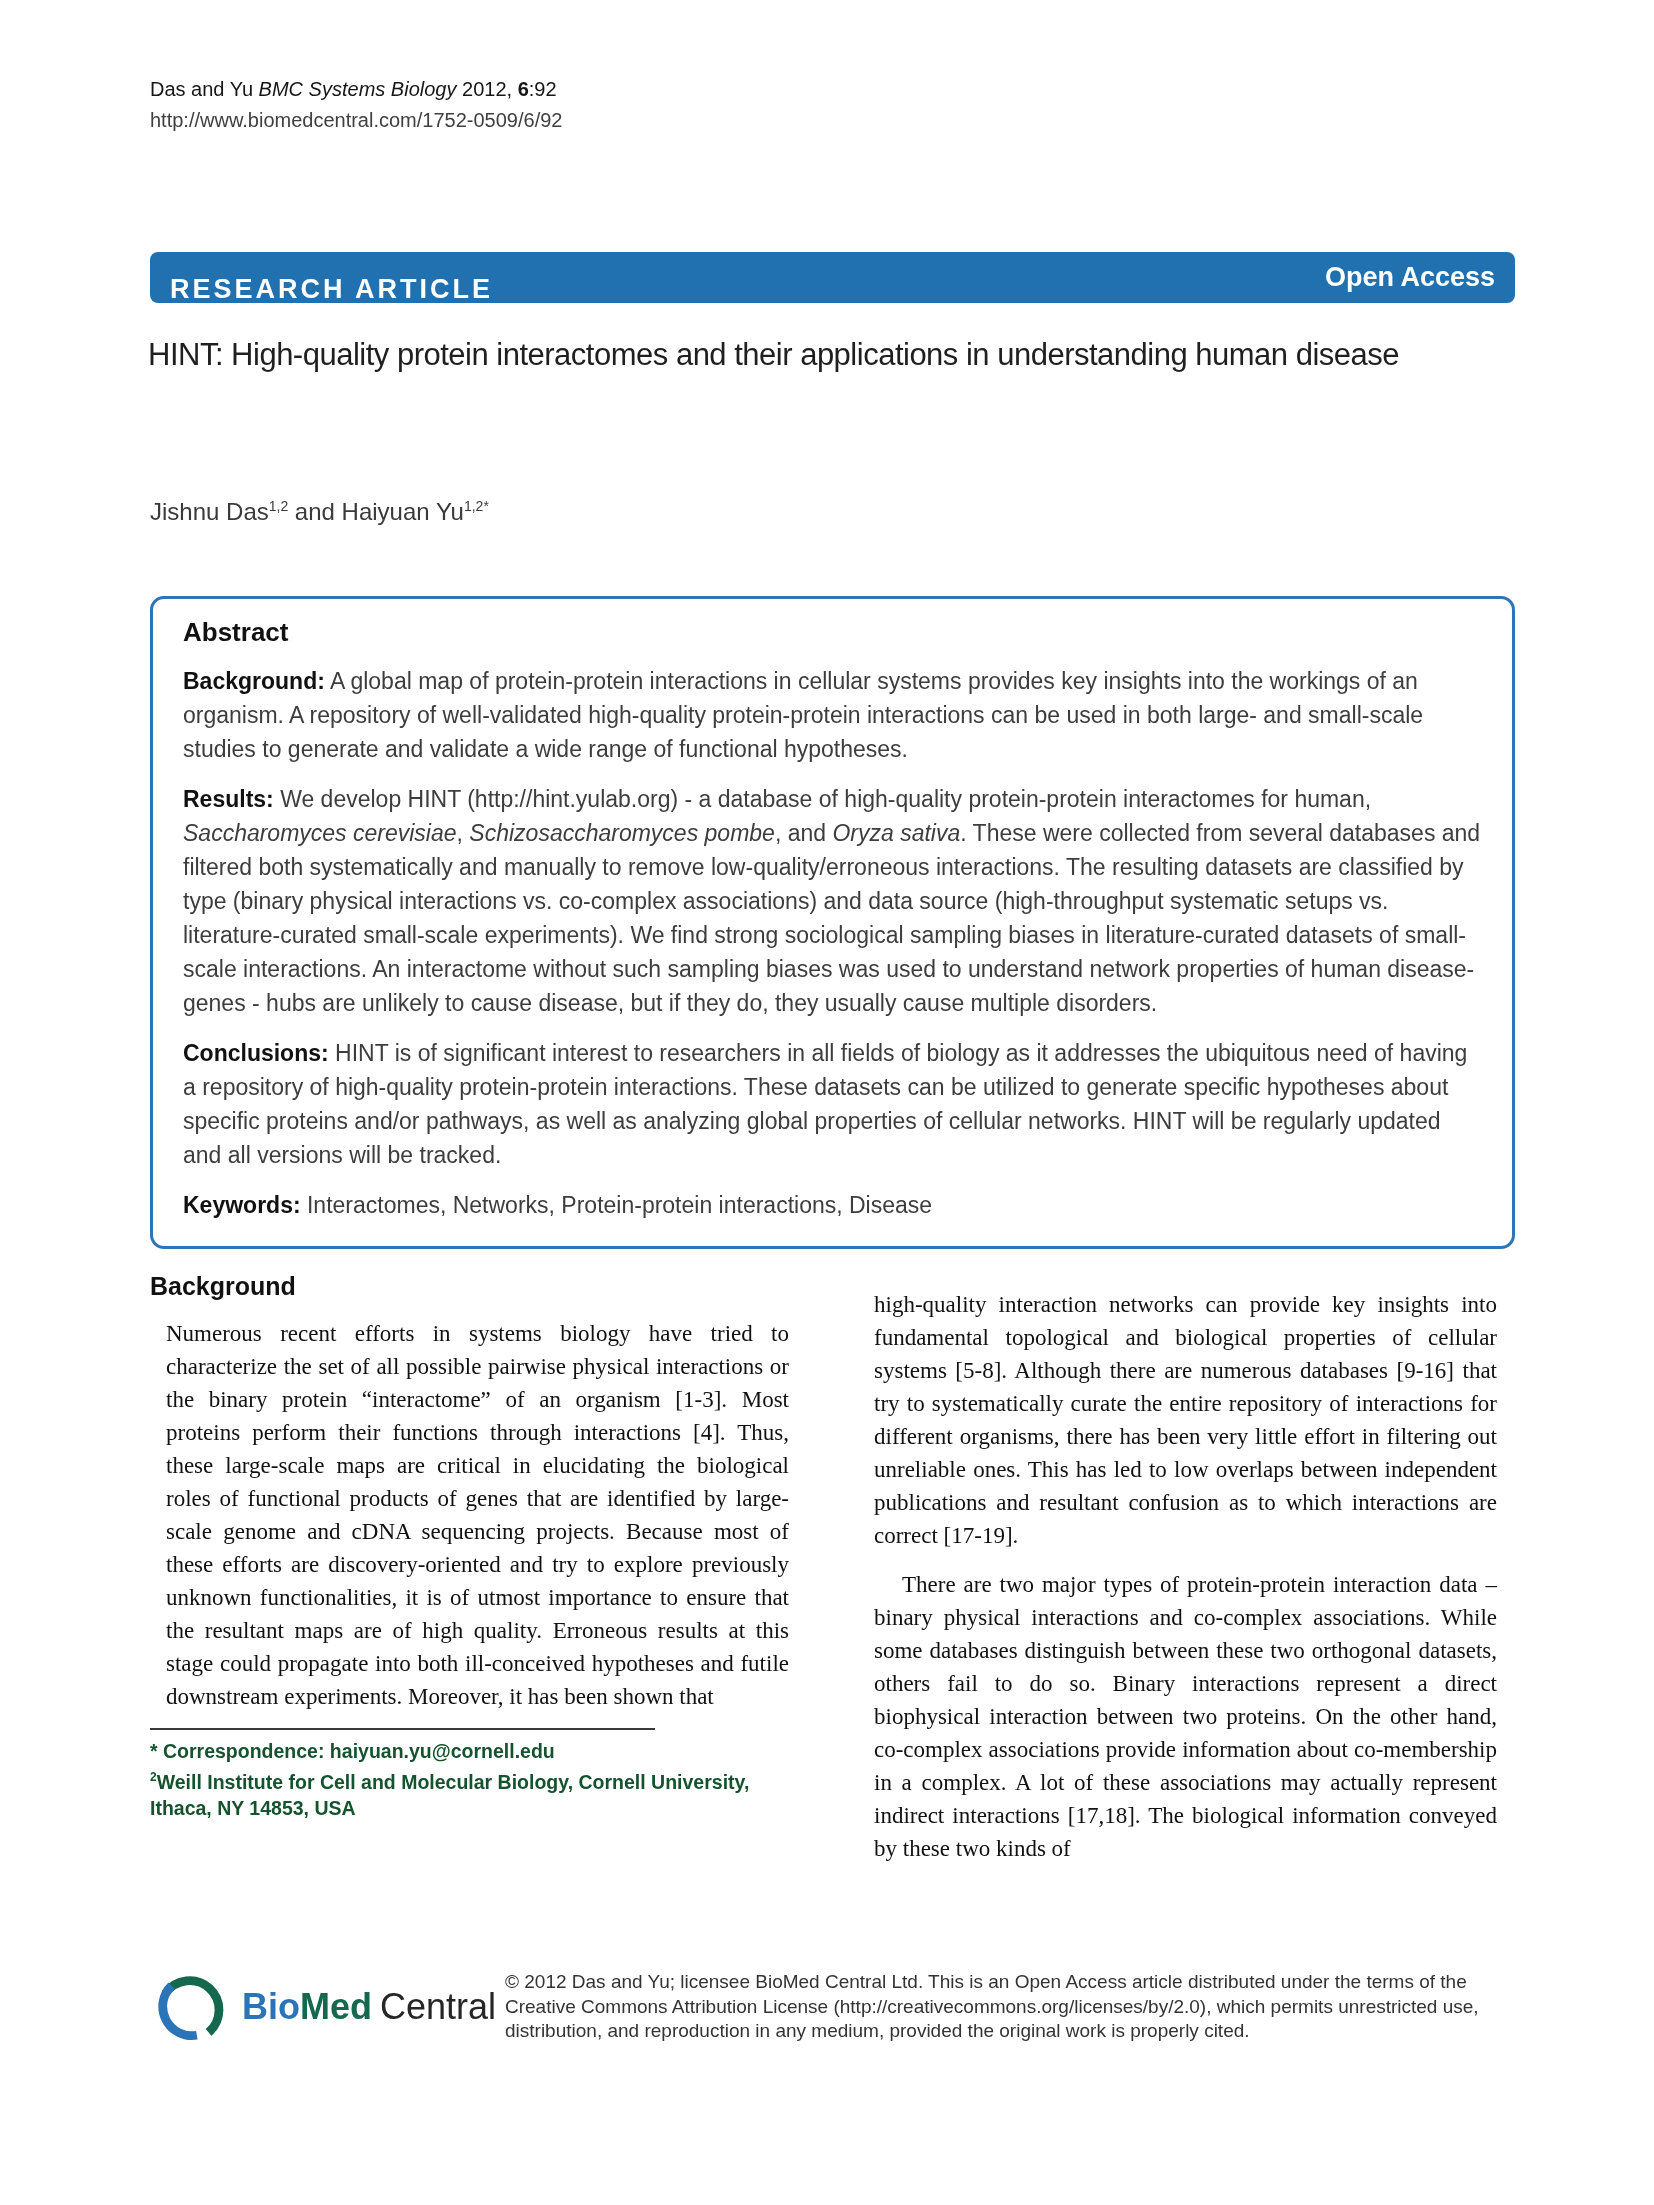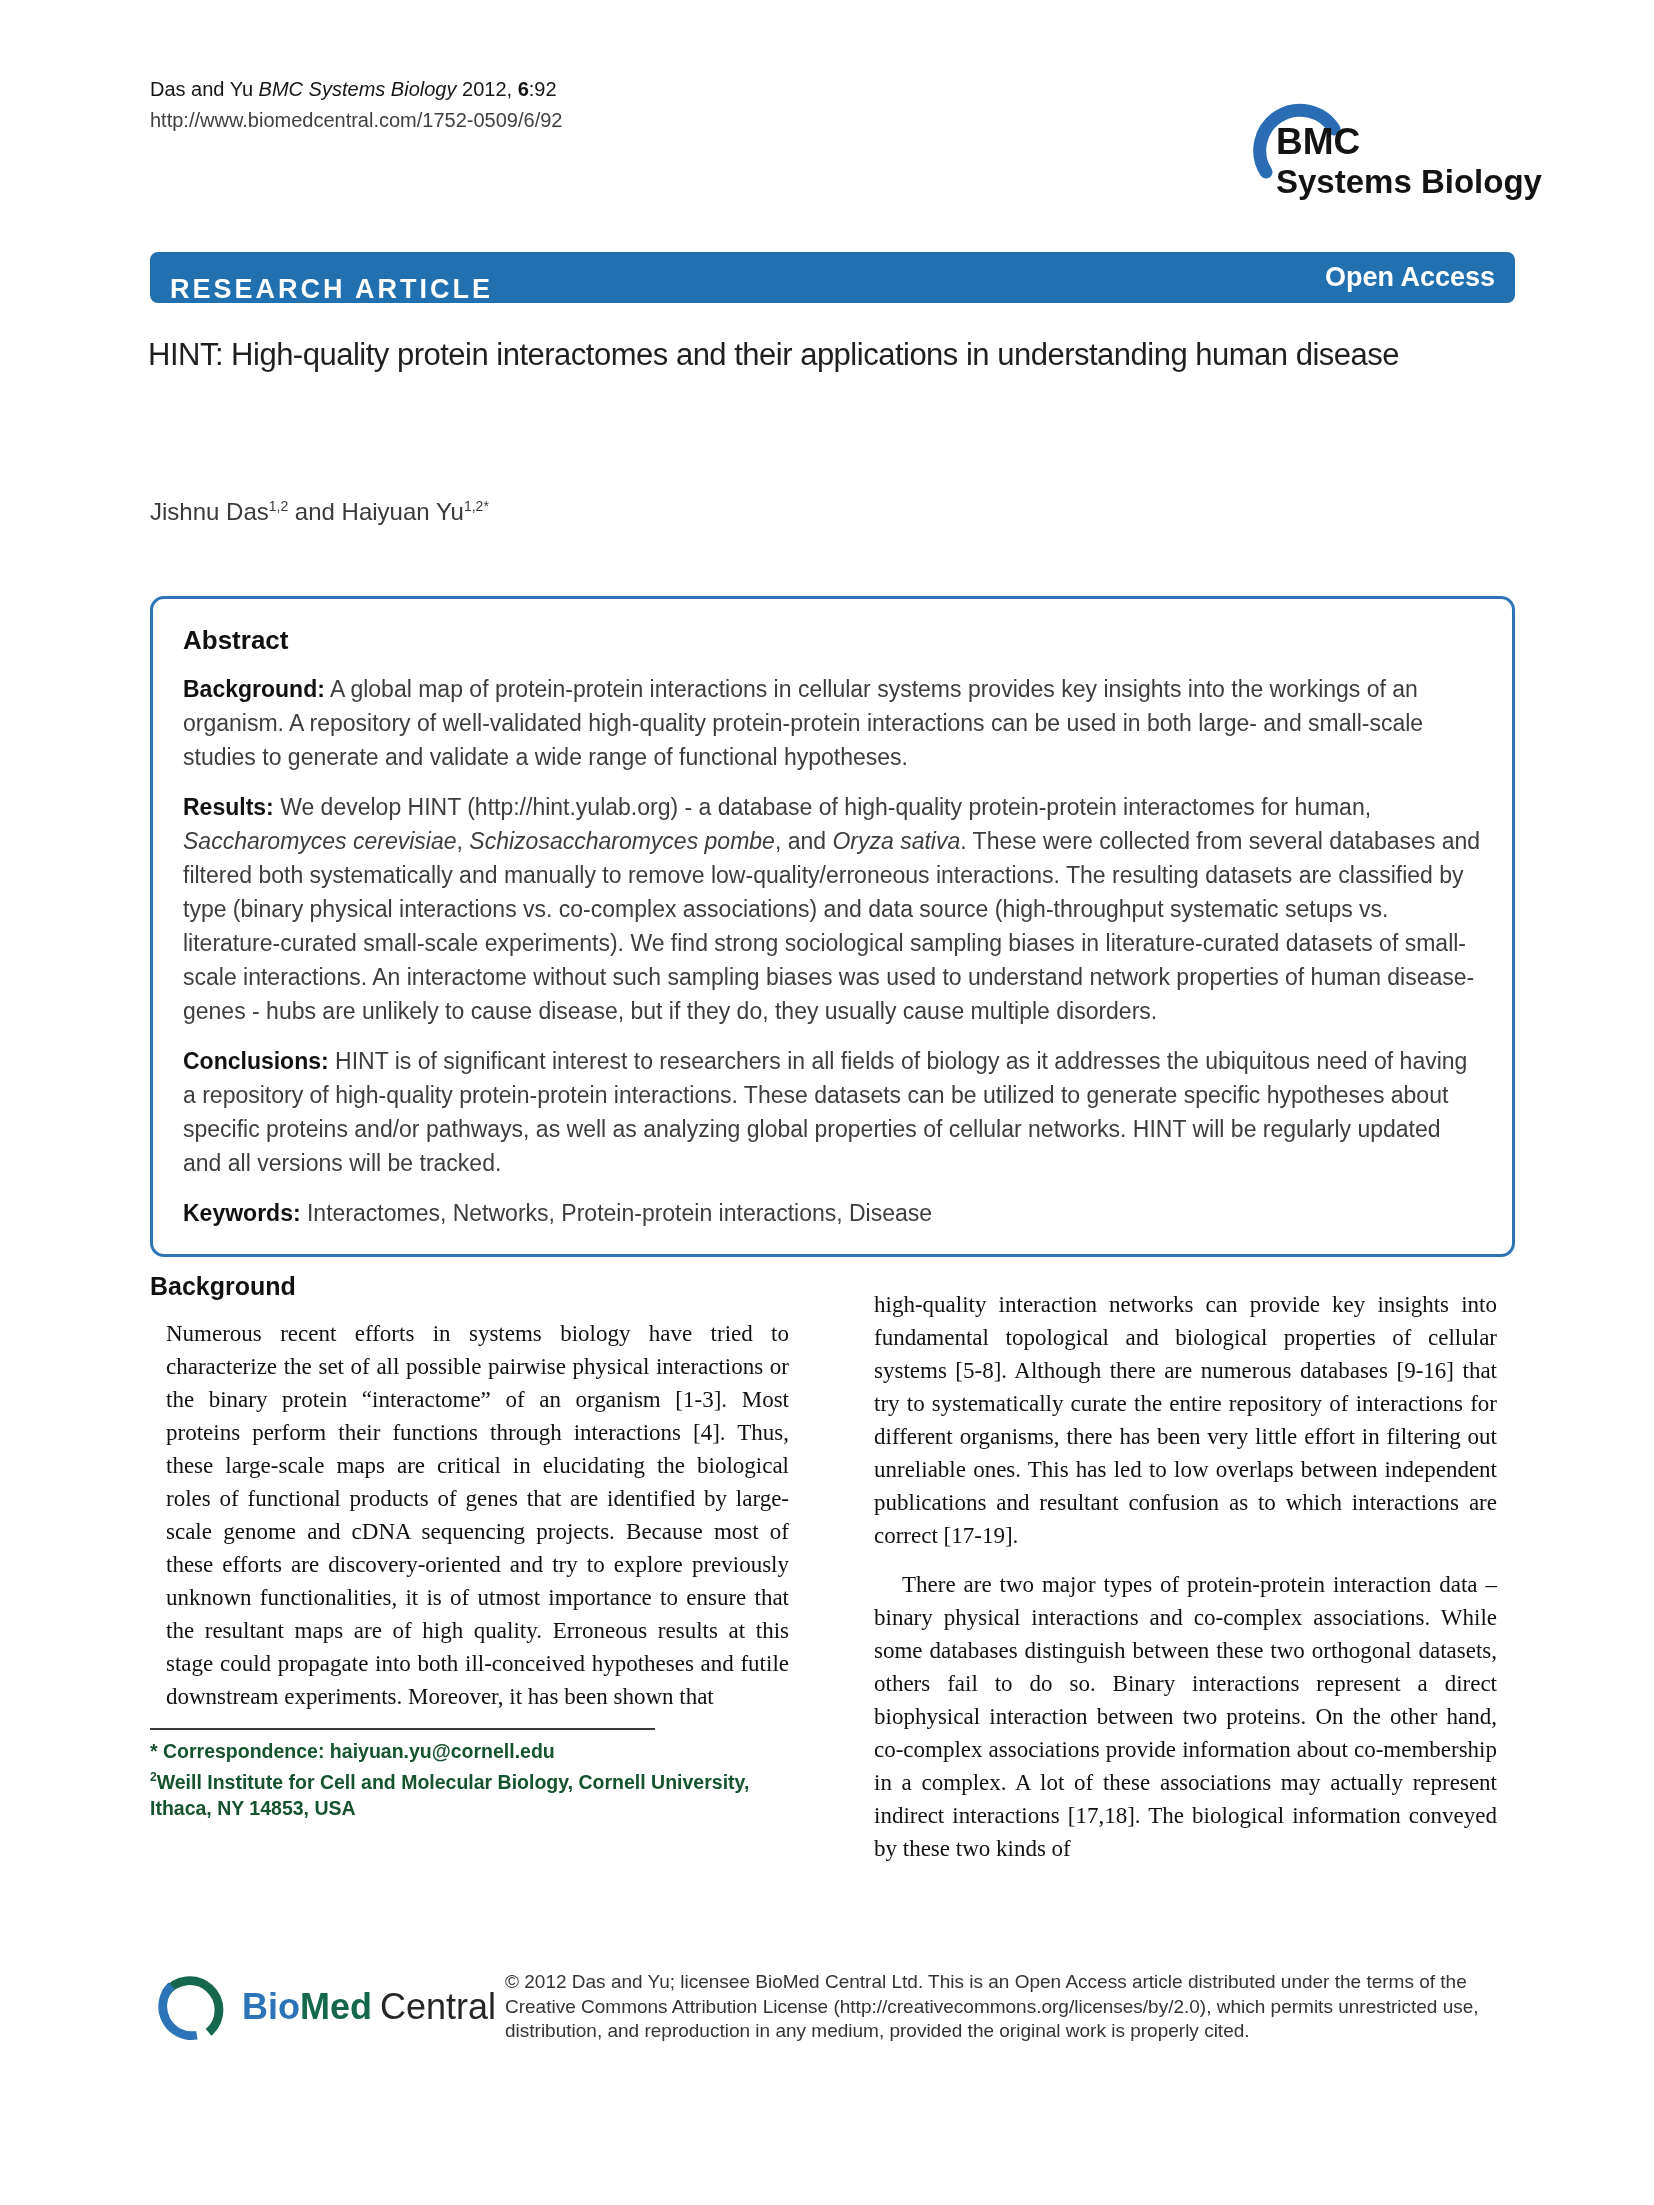--- a/index.html
+++ b/index.html
@@ -28,21 +28,21 @@
   
   .title {
     position:absolute; left:148px; top:326px; width:1310px; margin:0;
     font-size:31px; font-weight:normal; line-height:57px; color:#1f1f1f; letter-spacing:-0.5px;
   }
   .authors { position:absolute; left:150px; top:498px; font-size:24px; color:#3a3a3a; }
   .authors sup { font-size:14px; }
   
   .abstract {
     position:absolute; left:150px; top:596px; width:1365px; box-sizing:border-box;
-    border:3px solid #2e75b5; border-radius:14px; padding:26px 30px 24px 30px; background:#fff;
+    border:3px solid #2e75b5; border-radius:14px; padding:18px 30px 24px 30px; background:#fff;
   }
   .abstract h2 { margin:0 0 16px 0; font-size:26px; color:#111; }
   .abstract p { margin:0 0 16px 0; font-size:23px; line-height:34px; color:#3d3d3d; }
   .abstract p:last-child { margin-bottom:0; }
   .abstract b { color:#111; }
   .abstract em { font-style:italic; }
   
   .col { position:absolute; top:1272px; width:655px; }
   .col-left { left:150px; }
   .col-right { left:858px; }
@@ -71,27 +71,20 @@
 </head>
 <body>
 
 <div class="page">
 
   <div class="citation">
     <div><span>Das and Yu </span><span class="it">BMC Systems Biology</span><span> 2012, </span><span class="vol">6</span><span>:92</span></div>
     <div class="cit-url">http://www.biomedcentral.com/1752-0509/6/92</div>
   </div>
 
-  <div class="bmc-logo">
-    <svg width="98" height="98" viewBox="0 0 98 98">
-      <path d="M 21 79 A 40 40 0 1 1 89 36" fill="none" stroke="#2a6db4" stroke-width="13" stroke-linecap="round"></path>
-    </svg>
-    <div class="bmc-line1">BMC</div>
-    <div class="bmc-line2">Systems Biology</div>
-  </div>
 
   <div class="banner">
     <span class="left">RESEARCH ARTICLE</span>
     <span class="right">Open Access</span>
   </div>
 
   <h1 class="title">HINT: High-quality protein interactomes and their applications in understanding human disease</h1>
   <div class="authors"><span>Jishnu Das</span><sup>1,2</sup><span> and </span><span>Haiyuan Yu</span><sup>1,2*</sup></div>
 
   <section class="abstract">

